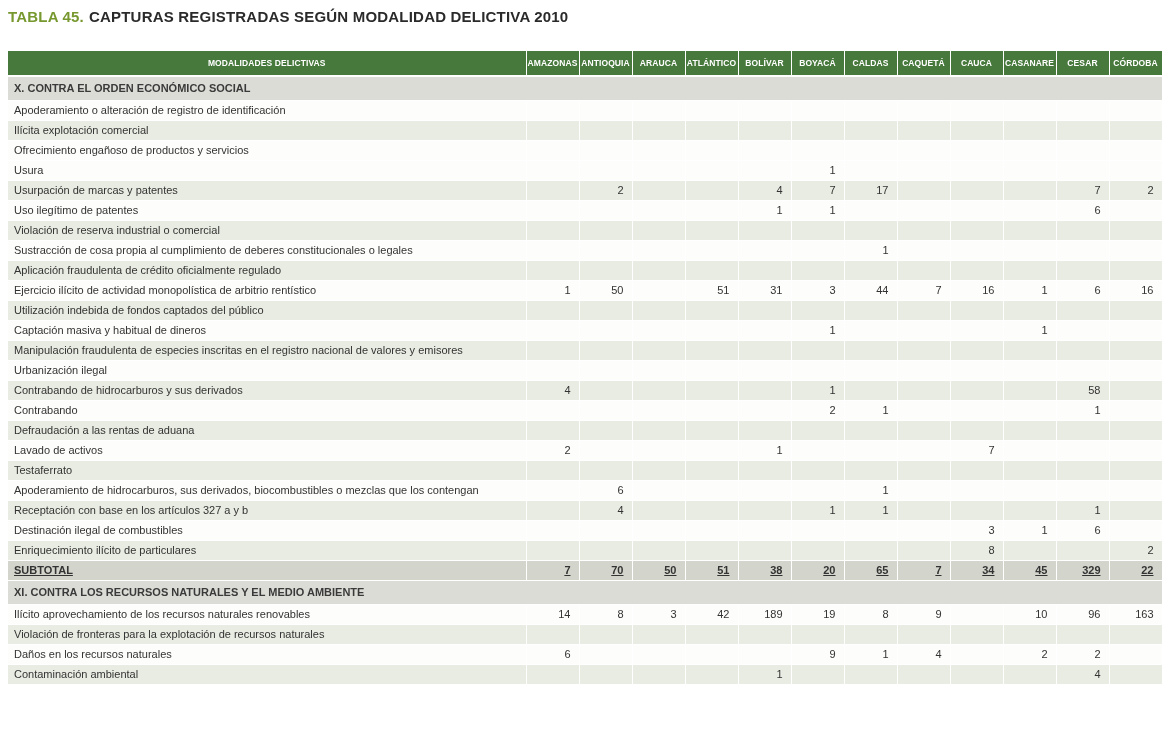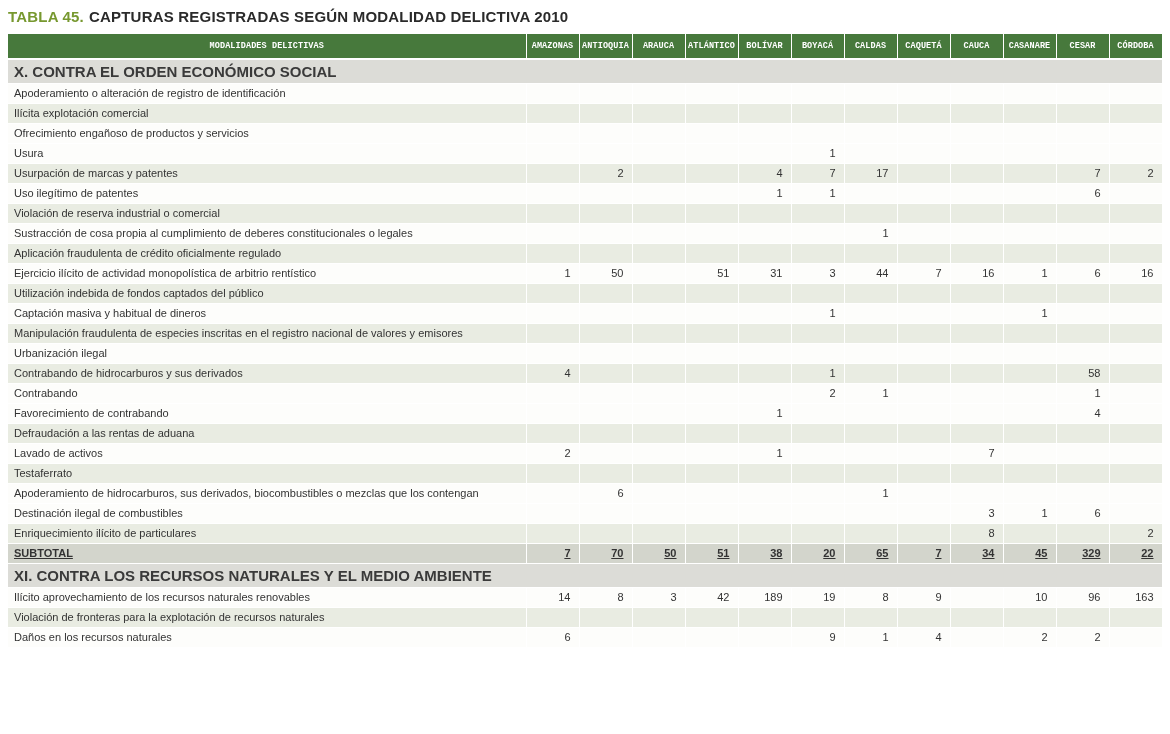--- a/index.html
+++ b/index.html
@@ -1,44 +1,44 @@
 <!DOCTYPE html>
 <html><head>
 <meta charset="utf-8">
 <style>
   * { box-sizing: border-box; margin: 0; padding: 0; }
   html, body { width: 1170px; height: 734px; background: #ffffff; overflow: hidden; }
   body { font-family: "Liberation Sans", sans-serif; }
   .page { padding: 5px 8px 0 8px; }
 
-  .title { font-size: 15px; font-weight: bold; color: #2a2a2a; margin: 3px 0 9px 0; letter-spacing: 0.2px; }
+  .title { font-size: 15px; font-weight: bold; color: #2a2a2a; margin: 3px 0 26px 0; letter-spacing: 0.2px; }
   .title-prefix { color: #77982f; margin-right: 5px; }
 
   table.data-table { width: 1154px; border-collapse: collapse; table-layout: fixed; }
   col.c-label { width: 518px; }
   col.c-num { width: 53px; }
 
   thead th {
     background: #47793c; color: #ffffff;
     font-size: 8.5px; font-weight: bold; text-transform: uppercase;
     text-align: center; vertical-align: middle;
     padding: 7px 1px; letter-spacing: 0.1px; white-space: nowrap; overflow: hidden;
-    border-right: 1px solid #ffffff; border-bottom: 2px solid #ffffff; font-family: Liberation Mono, monospace;
+    border-right: 1px solid #ffffff; border-bottom: 2px solid #ffffff;
   }
   thead th.col-label { text-align: center; }
 
   tbody td {
     font-size: 11px; color: #333333; line-height: 13px;
     padding: 3px 6px;
     border-right: 1px solid #ffffff; border-bottom: 1px solid #ffffff;
     vertical-align: middle;
   }
   tr.section-row td {
     background: #dcdcd7; color: #3a3a3a;
-    font-weight: bold; font-size: 15px; padding: 5px 6px;
+    font-weight: bold; font-size: 11px; padding: 5px 6px;
   }
   tr.plain td { background: #fdfdfb; }
   tr.shaded td { background: #e9ece2; }
   td.row-label { text-align: left; }
   td.val { text-align: right; padding-right: 8px; }
   tr.subtotal-row td { background: #d3d5cc; font-weight: bold; color: #333333; text-decoration: underline; }
 </style>
 </head>
 <body>
 
@@ -306,93 +306,93 @@
           <td class="val"></td>
           <td class="val"></td>
           <td class="val">2</td>
           <td class="val">1</td>
           <td class="val"></td>
           <td class="val"></td>
           <td class="val"></td>
           <td class="val">1</td>
           <td class="val"></td>
         </tr>
-        <tr class="data-row plain">
-          <td class="row-label">Favorecimiento de contrabando</td>
-          <td class="val"></td>
-          <td class="val"></td>
-          <td class="val"></td>
-          <td class="val"></td>
-          <td class="val">1</td>
-          <td class="val"></td>
-          <td class="val"></td>
-          <td class="val"></td>
-          <td class="val"></td>
+        <tr class="data-row shaded">
+          <td class="row-label">Defraudación a las rentas de aduana</td>
+          <td class="val"></td>
+          <td class="val"></td>
+          <td class="val"></td>
+          <td class="val"></td>
+          <td class="val"></td>
+          <td class="val"></td>
+          <td class="val"></td>
+          <td class="val"></td>
+          <td class="val"></td>
+          <td class="val"></td>
+          <td class="val"></td>
+          <td class="val"></td>
+        </tr>
+        <tr class="data-row plain">
+          <td class="row-label">Lavado de activos</td>
+          <td class="val">2</td>
+          <td class="val"></td>
+          <td class="val"></td>
+          <td class="val"></td>
+          <td class="val">1</td>
+          <td class="val"></td>
+          <td class="val"></td>
+          <td class="val"></td>
+          <td class="val">7</td>
+          <td class="val"></td>
+          <td class="val"></td>
+          <td class="val"></td>
+        </tr>
+        <tr class="data-row shaded">
+          <td class="row-label">Testaferrato</td>
+          <td class="val"></td>
+          <td class="val"></td>
+          <td class="val"></td>
+          <td class="val"></td>
+          <td class="val"></td>
+          <td class="val"></td>
+          <td class="val"></td>
+          <td class="val"></td>
+          <td class="val"></td>
+          <td class="val"></td>
+          <td class="val"></td>
+          <td class="val"></td>
+        </tr>
+        <tr class="data-row plain">
+          <td class="row-label">Apoderamiento de hidrocarburos, sus derivados, biocombustibles o mezclas que los contengan</td>
+          <td class="val"></td>
+          <td class="val">6</td>
+          <td class="val"></td>
+          <td class="val"></td>
+          <td class="val"></td>
+          <td class="val"></td>
+          <td class="val">1</td>
+          <td class="val"></td>
+          <td class="val"></td>
+          <td class="val"></td>
+          <td class="val"></td>
+          <td class="val"></td>
+        </tr>
+        <tr class="data-row shaded">
+          <td class="row-label">Receptación con base en los artículos 327 a y b</td>
           <td class="val"></td>
           <td class="val">4</td>
           <td class="val"></td>
-        </tr>
-        <tr class="data-row shaded">
-          <td class="row-label">Defraudación a las rentas de aduana</td>
-          <td class="val"></td>
-          <td class="val"></td>
-          <td class="val"></td>
-          <td class="val"></td>
-          <td class="val"></td>
-          <td class="val"></td>
-          <td class="val"></td>
-          <td class="val"></td>
-          <td class="val"></td>
-          <td class="val"></td>
-          <td class="val"></td>
-          <td class="val"></td>
-        </tr>
-        <tr class="data-row plain">
-          <td class="row-label">Lavado de activos</td>
-          <td class="val">2</td>
-          <td class="val"></td>
-          <td class="val"></td>
-          <td class="val"></td>
-          <td class="val">1</td>
-          <td class="val"></td>
-          <td class="val"></td>
-          <td class="val"></td>
-          <td class="val">7</td>
-          <td class="val"></td>
-          <td class="val"></td>
-          <td class="val"></td>
-        </tr>
-        <tr class="data-row shaded">
-          <td class="row-label">Testaferrato</td>
-          <td class="val"></td>
-          <td class="val"></td>
-          <td class="val"></td>
-          <td class="val"></td>
-          <td class="val"></td>
-          <td class="val"></td>
-          <td class="val"></td>
-          <td class="val"></td>
-          <td class="val"></td>
-          <td class="val"></td>
-          <td class="val"></td>
-          <td class="val"></td>
-        </tr>
-        <tr class="data-row plain">
-          <td class="row-label">Apoderamiento de hidrocarburos, sus derivados, biocombustibles o mezclas que los contengan</td>
-          <td class="val"></td>
-          <td class="val">6</td>
-          <td class="val"></td>
-          <td class="val"></td>
-          <td class="val"></td>
-          <td class="val"></td>
-          <td class="val">1</td>
-          <td class="val"></td>
-          <td class="val"></td>
-          <td class="val"></td>
-          <td class="val"></td>
+          <td class="val"></td>
+          <td class="val"></td>
+          <td class="val">1</td>
+          <td class="val">1</td>
+          <td class="val"></td>
+          <td class="val"></td>
+          <td class="val"></td>
+          <td class="val">1</td>
           <td class="val"></td>
         </tr>
         <tr class="data-row plain">
           <td class="row-label">Destinación ilegal de combustibles</td>
           <td class="val"></td>
           <td class="val"></td>
           <td class="val"></td>
           <td class="val"></td>
           <td class="val"></td>
           <td class="val"></td>
@@ -474,15 +474,30 @@
           <td class="val"></td>
           <td class="val"></td>
           <td class="val">9</td>
           <td class="val">1</td>
           <td class="val">4</td>
           <td class="val"></td>
           <td class="val">2</td>
           <td class="val">2</td>
           <td class="val"></td>
         </tr>
+        <tr class="data-row shaded">
+          <td class="row-label">Contaminación ambiental</td>
+          <td class="val"></td>
+          <td class="val"></td>
+          <td class="val"></td>
+          <td class="val"></td>
+          <td class="val">1</td>
+          <td class="val"></td>
+          <td class="val"></td>
+          <td class="val"></td>
+          <td class="val"></td>
+          <td class="val"></td>
+          <td class="val">4</td>
+          <td class="val"></td>
+        </tr>
       </tbody>
   </table>
 </div>
 
 </body></html>

